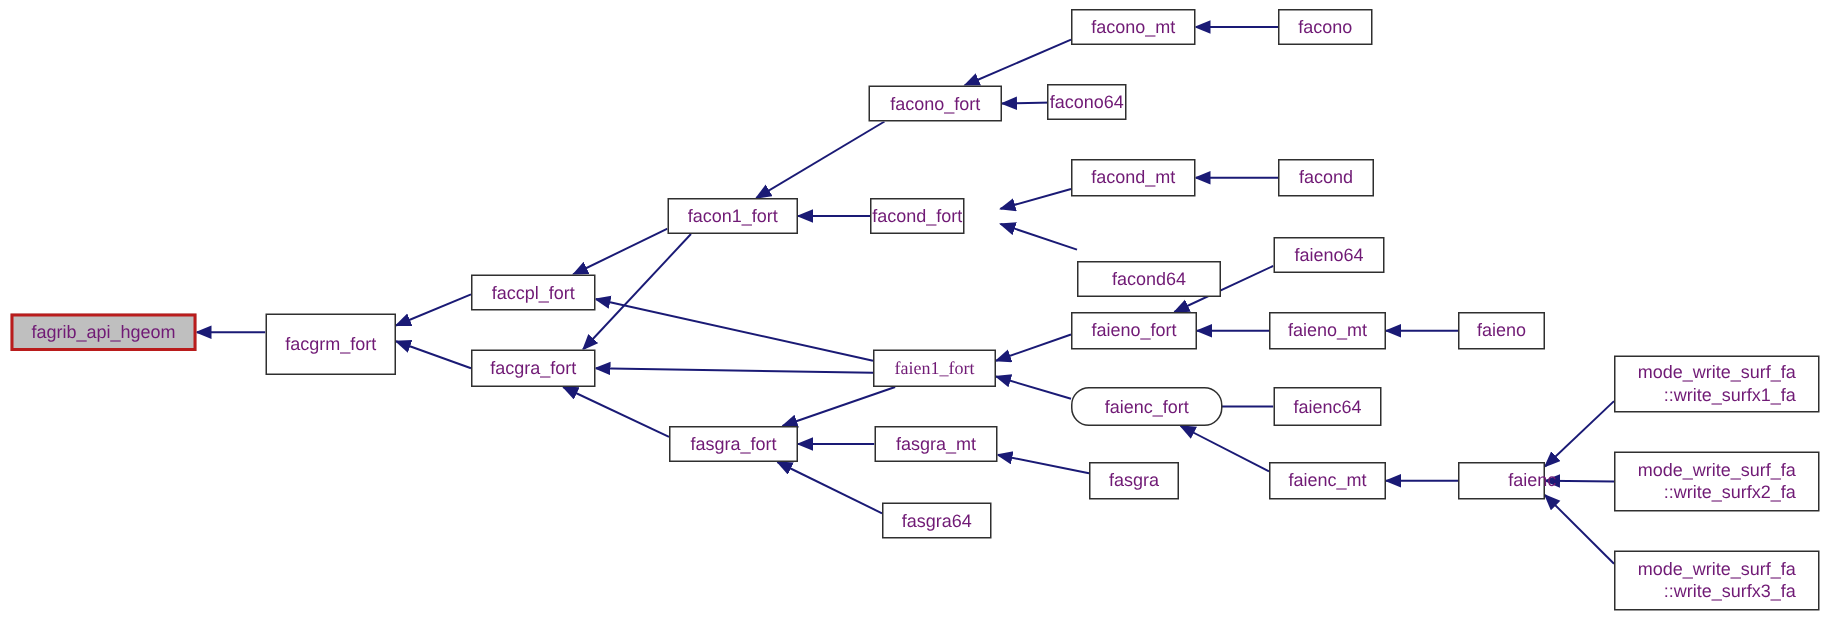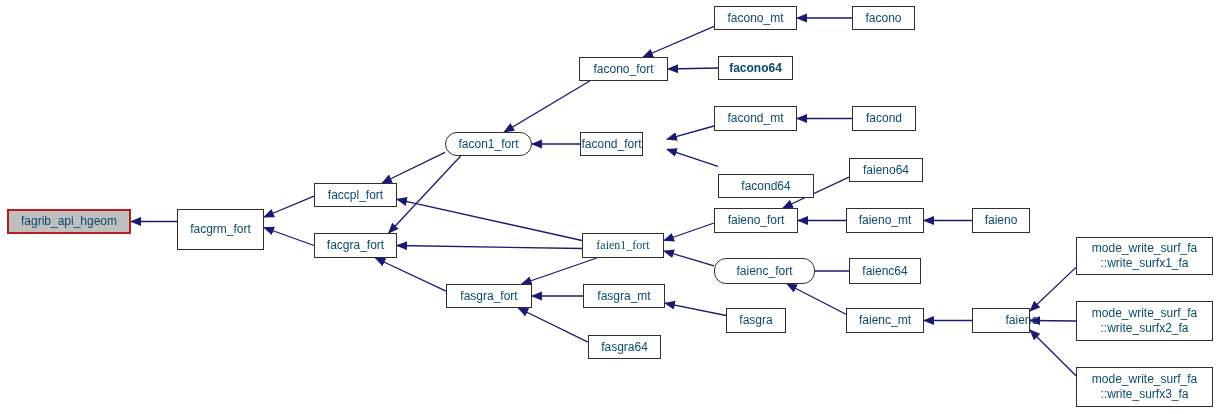--- a/index.html
+++ b/index.html
@@ -14,27 +14,27 @@
   #edge-layer {
     position: absolute;
     left: 0; top: 0;
     width: 1219px; height: 414px;
   }
   .node {
     position: absolute;
     box-sizing: border-box;
     background: #ffffff;
     border: 1px solid #2f2f2f;
-    color: #0c4a6e;
+    color: #701a75;
     font-size: 12px;
     line-height: 15px;
     display: flex;
     align-items: center;
     justify-content: center;
-    text-align: center;
+    text-align: right;
     white-space: pre-line;
     cursor: pointer;
   }
   .node.highlight {
     background: #bfbfbf;
     border: 2px solid #b91c1c;
     cursor: default;
   }
 </style>
 </head>
@@ -79,29 +79,29 @@
         <line x1="1076" y1="267.4" x2="1030" y2="311" stroke="#1a1a75" stroke-width="1.3" marker-end="url(#arrow)"></line>
         <line x1="1076" y1="321" x2="1030" y2="320.5" stroke="#1a1a75" stroke-width="1.3" marker-end="url(#arrow)"></line>
         <line x1="1076" y1="375.8" x2="1030" y2="330" stroke="#1a1a75" stroke-width="1.3" marker-end="url(#arrow)"></line>
       </g>
   </svg>
   <div id="nodes-layer">
       <div class="node highlight" style="left: 7px; top: 209px; width: 124px; height: 25px;">fagrib_api_hgeom</div>
       <div class="node" style="left: 177px; top: 209px; width: 87px; height: 41px; border-color: rgb(47, 47, 47);">facgrm_fort</div>
       <div class="node" style="left: 314px; top: 183px; width: 83px; height: 24px; border-color: rgb(47, 47, 47);">faccpl_fort</div>
       <div class="node" style="left: 314px; top: 233px; width: 83px; height: 25px; border-color: rgb(47, 47, 47);">facgra_fort</div>
-      <div class="node" style="left: 445px; top: 132px; width: 87px; height: 24px; border-color: rgb(47, 47, 47); border-radius: 12px;">facon1_fort</div>
+      <div class="node" style="left: 445px; top: 132px; width: 87px; height: 24px; border-color: rgb(47, 47, 47);">facon1_fort</div>
       <div class="node" style="left: 446px; top: 284px; width: 86px; height: 24px; border-color: rgb(47, 47, 47);">fasgra_fort</div>
       <div class="node" style="left: 579px; top: 57px; width: 89px; height: 24px; border-color: rgb(47, 47, 47);">facono_fort</div>
       <div class="node" style="left: 580px; top: 132px; width: 63px; height: 24px; border-color: rgb(47, 47, 47);">facond_fort</div>
       <div class="node" style="left: 582px; top: 233px; width: 82px; height: 25px; border-color: rgb(47, 47, 47); font-family: Liberation Serif, serif;">faien1_fort</div>
       <div class="node" style="left: 583px; top: 284px; width: 82px; height: 24px; border-color: rgb(47, 47, 47);">fasgra_mt</div>
       <div class="node" style="left: 588px; top: 335px; width: 73px; height: 24px; border-color: rgb(47, 47, 47);">fasgra64</div>
       <div class="node" style="left: 714px; top: 6px; width: 83px; height: 24px; border-color: rgb(47, 47, 47);">facono_mt</div>
-      <div class="node" style="left: 718px; top: 56px; width: 75px; height: 24px; border-color: rgb(47, 47, 47); font-weight: bold;">facono64</div>
+      <div class="node" style="left: 698px; top: 56px; width: 53px; height: 24px; border-color: rgb(47, 47, 47);">facono64</div>
       <div class="node" style="left: 714px; top: 106px; width: 83px; height: 25px; border-color: rgb(47, 47, 47);">facond_mt</div>
       <div class="node" style="left: 718px; top: 174px; width: 96px; height: 24px; border-color: rgb(47, 47, 47);">facond64</div>
       <div class="node" style="left: 849px; top: 158px; width: 74px; height: 24px; border-color: rgb(47, 47, 47);">faieno64</div>
       <div class="node" style="left: 714px; top: 208px; width: 84px; height: 25px; border-color: rgb(47, 47, 47);">faieno_fort</div>
       <div class="node" style="left: 846px; top: 208px; width: 78px; height: 25px; border-color: rgb(47, 47, 47);">faieno_mt</div>
       <div class="node" style="left: 972px; top: 208px; width: 58px; height: 25px; border-color: rgb(47, 47, 47);">faieno</div>
       <div class="node" style="left: 714px; top: 258px; width: 101px; height: 26px; border-color: rgb(47, 47, 47); border-radius: 12px;">faienc_fort</div>
       <div class="node" style="left: 849px; top: 258px; width: 72px; height: 26px; border-color: rgb(47, 47, 47);">faienc64</div>
       <div class="node" style="left: 726px; top: 308px; width: 60px; height: 25px; border-color: rgb(47, 47, 47);">fasgra</div>
       <div class="node" style="left: 846px; top: 308px; width: 78px; height: 25px; border-color: rgb(47, 47, 47);">faienc_mt</div>

